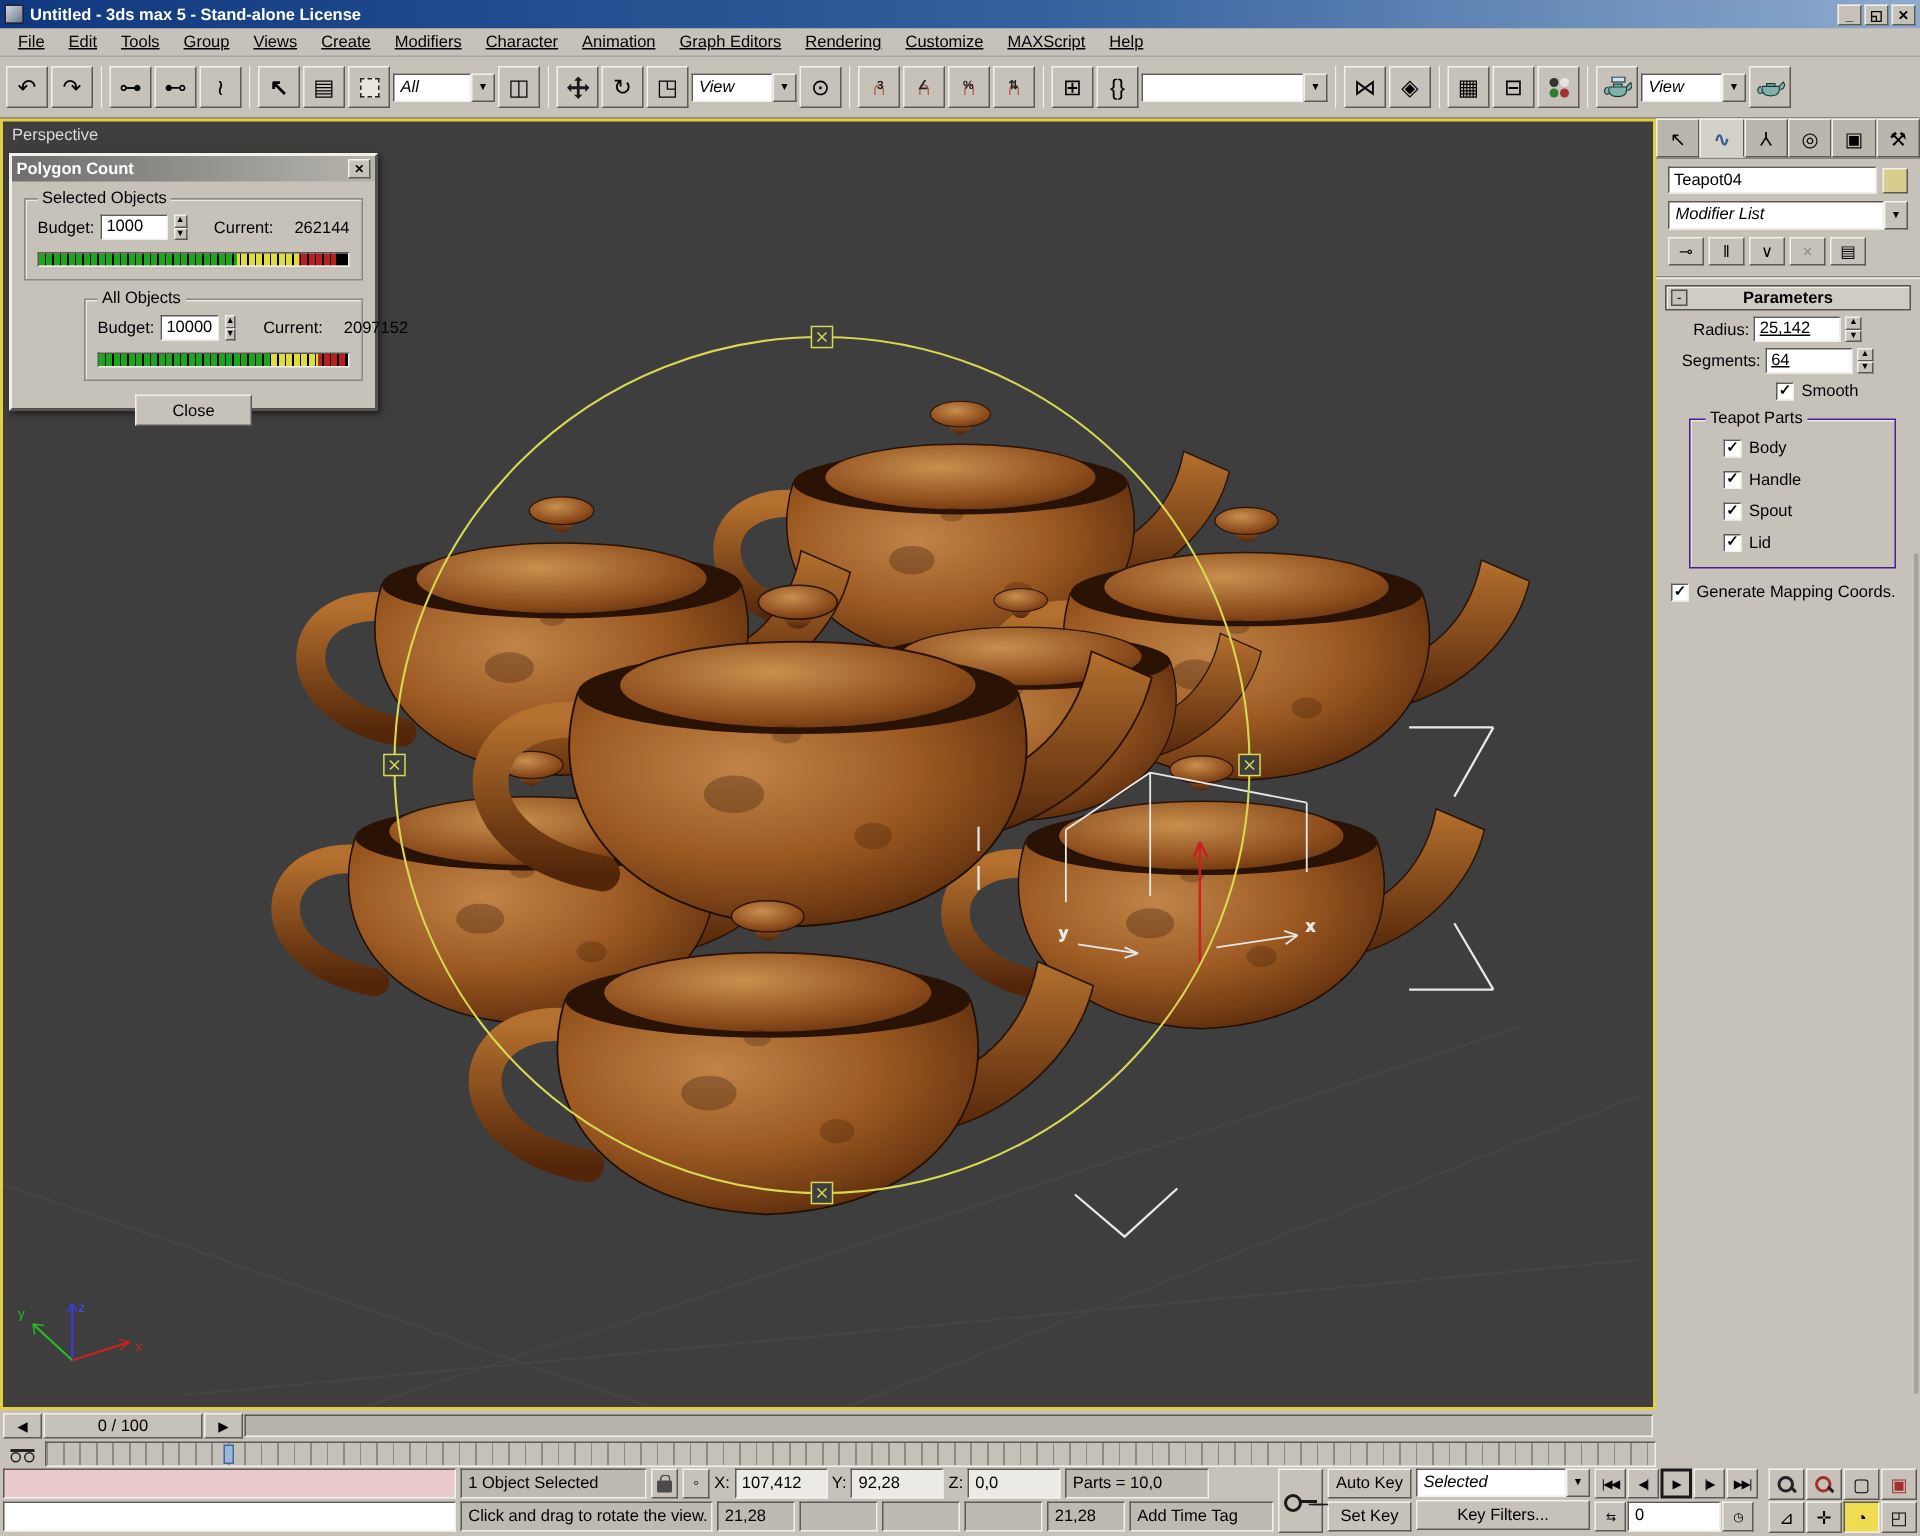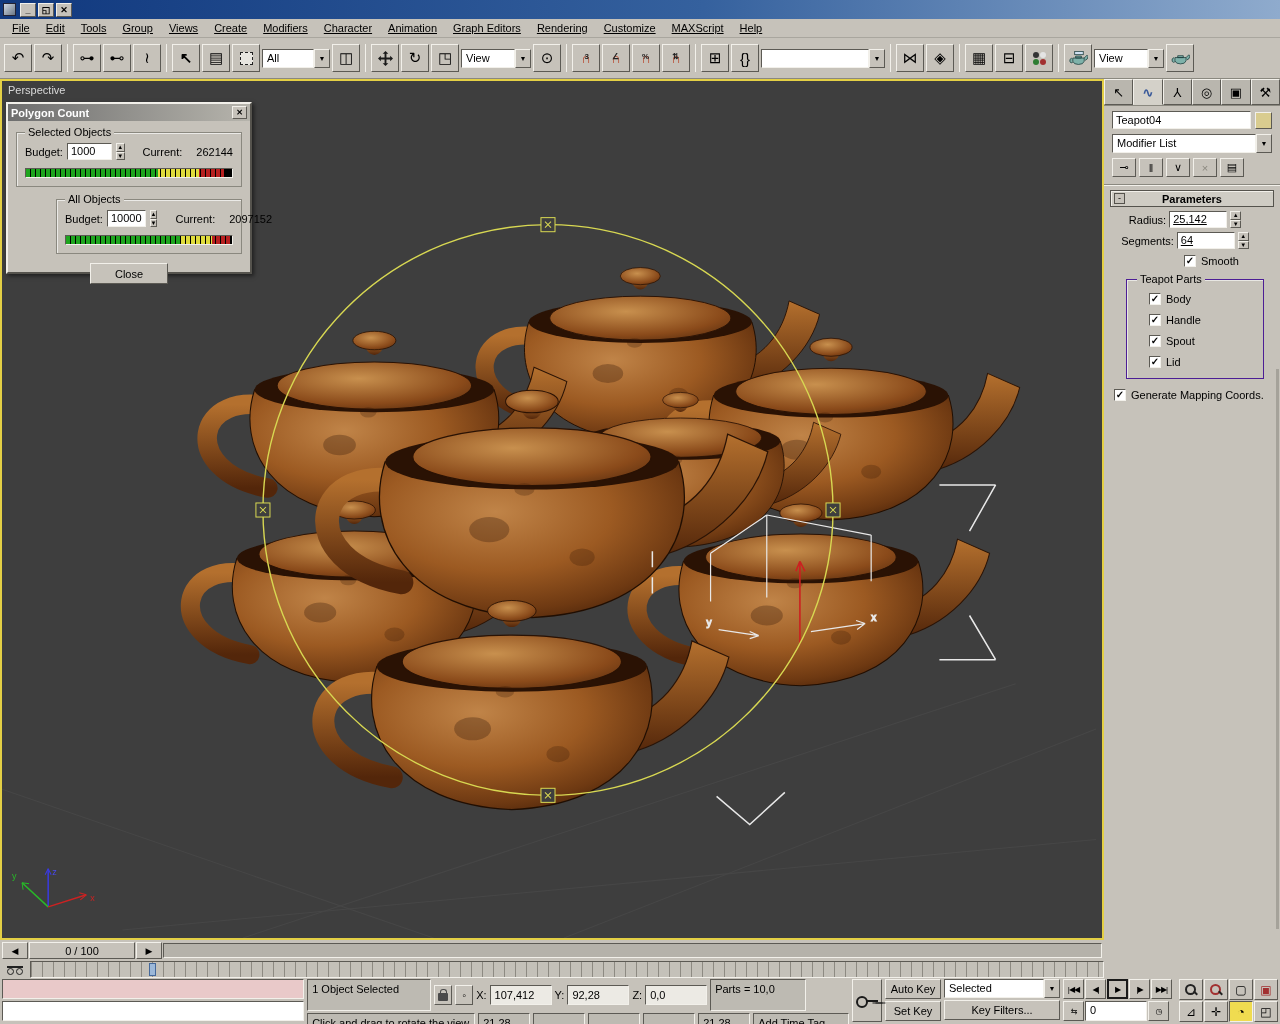--- a/index.html
+++ b/index.html
@@ -25,21 +25,21 @@
              display:flex; align-items:center; padding-left:4px; border-bottom:1px solid #a9a69e; }
   .mi { padding:2px 8px;text-decoration:underline; }
 
   
   .toolbar { position:absolute; left:0; top:38px; width:1280px; height:41px; background:#c6c2ba;
              display:flex; align-items:center; padding:0 4px; gap:2px; border-bottom:1px solid #8a887f; }
   .tbtn { width:28px; height:28px; font-size:15px; }
   .tsep { width:1px; height:28px; background:#8a887f; border-right:1px solid #f2f0ea; margin:0 3px; }
   .dd { display:flex; height:19px; align-items:stretch; }
   .ddval { background:#fff; border:1px solid; border-color:#5c5a54 #f2f0ea #f2f0ea #5c5a54;
-           padding:2px 4px 0 4px; overflow:hidden; white-space:nowrap; }
+           padding:2px 4px 0 4px; overflow:hidden; white-space:nowrap;font-style:italic; }
   .dda { width:16px; font-size:7px; display:flex; align-items:center; justify-content:center; }
   .magnet { color:#b8452a; font-weight:bold; font-size:14px; position:relative; }
   .magnet sup { font-size:8px; color:#222; position:absolute; top:2px; right:2px; }
   .regionbox { width:13px; height:13px; border:1px dashed #222; background:#e8e6e0; }
   .matdots { position:relative; width:14px; height:14px; }
   .matdots::before { content:""; position:absolute; left:1px; top:1px; width:6px; height:6px; border-radius:50%;
            background:#333; box-shadow:7px 0 0 #e4e4e4, 0 7px 0 #2e7d32, 7px 7px 0 #a23030; }
   .flipY { display:inline-block; transform:rotate(180deg); }
 
   
@@ -126,21 +126,21 @@
   .marker { position:absolute; left:118px; top:1px; width:7px; height:13px; background:#9cb8d8; border:1px solid #44689a; }
 
   
   .statusbar { position:absolute; left:0; top:978px; width:1280px; height:46px; background:#c6c2ba;
                display:flex; padding:1px 2px; gap:3px; }
   .col { display:flex; flex-direction:column; gap:2px; }
   .row { display:flex; gap:3px; align-items:center; }
   .listener { width:304px; }
   .pinkfield { height:20px; background:#e9c9c9; border:1px solid; border-color:#5c5a54 #f2f0ea #f2f0ea #5c5a54; }
   .whitefield { height:20px; background:#fff; border:1px solid; border-color:#5c5a54 #f2f0ea #f2f0ea #5c5a54; }
-  .sfield { height:32px; padding:3px 4px; background:#bdbab2; border:1px solid; border-color:#5c5a54 #f2f0ea #f2f0ea #5c5a54;
+  .sfield { height:20px; padding:3px 4px; background:#bdbab2; border:1px solid; border-color:#5c5a54 #f2f0ea #f2f0ea #5c5a54;
             white-space:nowrap; overflow:hidden; }
   .xyz { width:62px; height:20px; padding:3px 4px; background:#eceae4; border:1px solid; border-color:#5c5a54 #f2f0ea #f2f0ea #5c5a54; }
   .minibtn { width:18px; height:20px; }
   .lockicon { position:relative; width:10px; height:8px; background:#4a4a4a; border-radius:1px; margin-top:4px; }
   .lockicon::before { content:""; position:absolute; left:1.5px; top:-4px; width:5px; height:4px;
                       border:1.5px solid #4a4a4a; border-bottom:none; border-radius:3px 3px 0 0; }
   .keybtn { width:30px; height:43px; }
   .keyglyph { position:relative; width:22px; height:14px; }
   .keyglyph::before { content:""; position:absolute; left:0; top:2px; width:8px; height:8px; border:2px solid #1a1a1a; border-radius:50%; }
   .keyglyph::after { content:""; position:absolute; left:11px; top:6px; width:11px; height:2px; background:#1a1a1a;
@@ -159,20 +159,21 @@
   .mag::after { content:""; position:absolute; left:8px; top:8px; width:5px; height:2px; background:#222; transform:rotate(45deg); }
   .mag.red::before { border-color:#a23030; }
 </style>
 </head>
 <body>
 
 <div id="app">
 
   <div class="titlebar">
     <span class="appicon"></span>
+    <span class="titletext">Untitled - 3ds max 5 - Stand-alone License</span>
     <span class="winbtns">
       <span class="wbtn btn">_</span>
       <span class="wbtn btn">◱</span>
       <span class="wbtn btn">✕</span>
     </span>
   </div>
 
   <div class="menubar">
     <span class="mi">File</span>
     <span class="mi">Edit</span>

